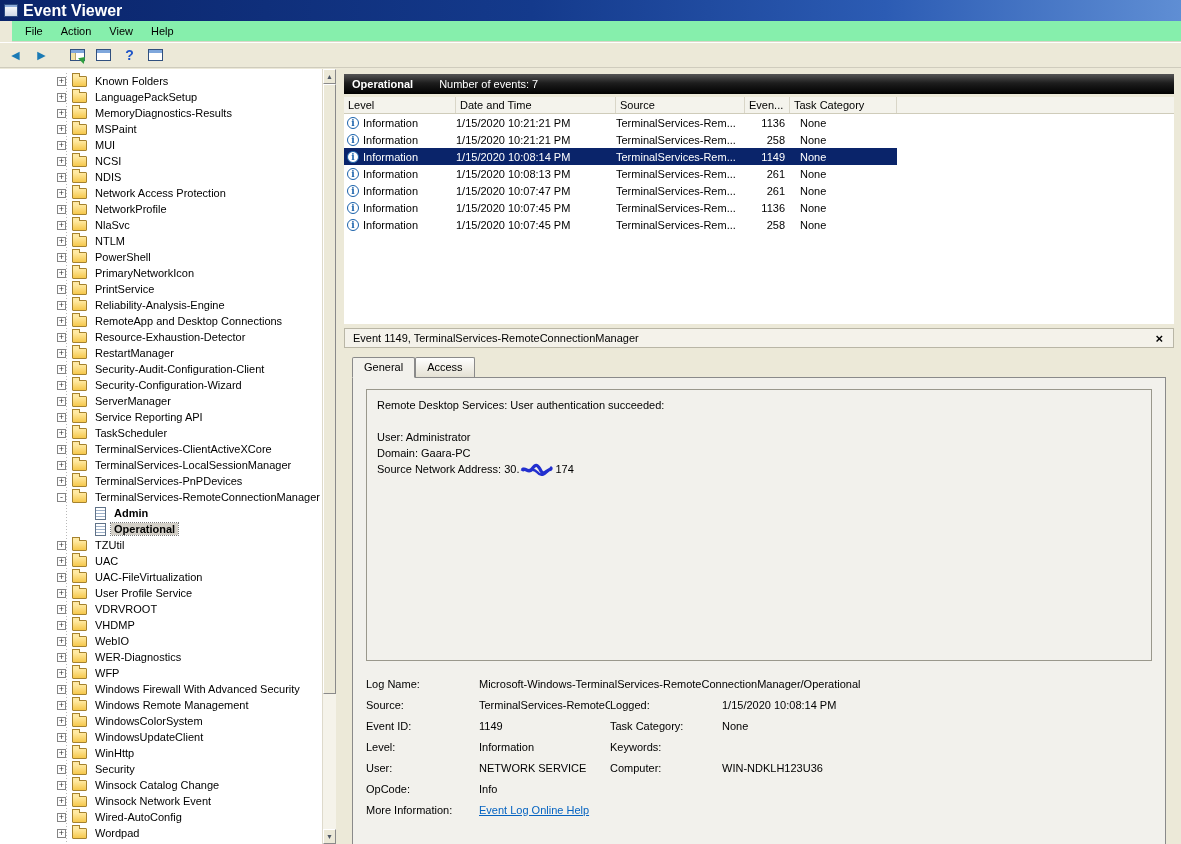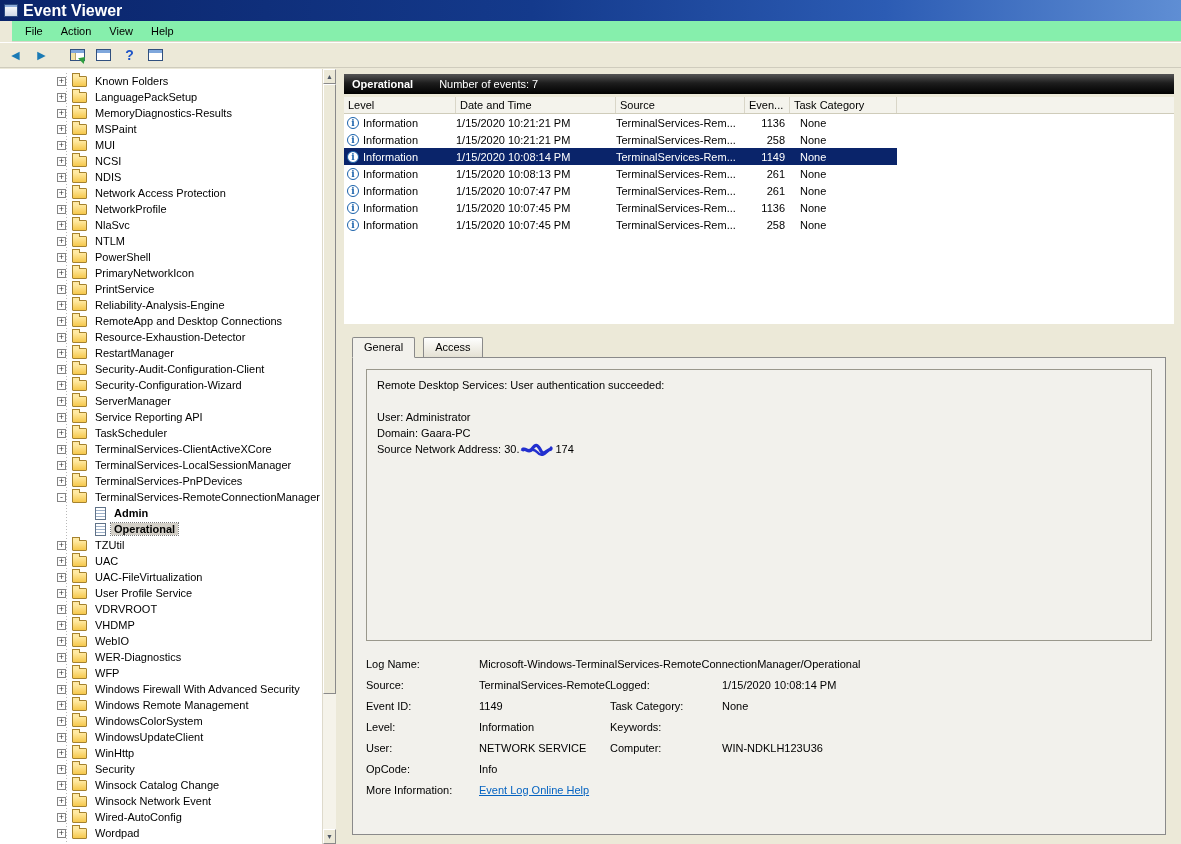--- a/index.html
+++ b/index.html
@@ -80,21 +80,21 @@
   .info-ico { width:12px; height:12px; min-width:12px; border-radius:50%; background:#fff;
     border:1px solid #1a62ab; color:#1a62ab; display:flex; align-items:center; justify-content:center; }
   .info-ico::after { content:"i"; font:bold 9px "DejaVu Serif",serif; }
   
   .detail-pane { position:absolute; left:344px; top:328px; width:830px; height:516px; }
   .d-head { height:20px; background:#f4f2ea; border:1px solid #b9b6a6; display:flex; align-items:center; padding:0 8px; }
   .d-head-title { flex:1; }
   .d-close { font-weight:bold; font-size:13px; line-height:1; padding:0 2px; }
   .d-tabs { margin:9px 0 0 8px; display:flex; position:relative; z-index:2; }
   .tab { padding:3px 11px 3px; border:1px solid #8a8a8a; border-bottom:none; border-radius:2px 2px 0 0;
-    background:linear-gradient(#fefefe,#e4e1d3); margin-right:8px; }
+    background:linear-gradient(#fefefe,#e4e1d3); margin-right:0; }
   .tab.active { background:#f2f1ec; border-bottom:1px solid #f2f1ec; margin-bottom:-1px; padding-bottom:4px; }
   .d-content { margin:0 8px; border:1px solid #8a8a8a; background:#f2f1ec; height:478px; padding-top:11px; }
   .desc-box { margin:0 13px; border:1px solid #9a988c; height:272px; padding:7px 10px; overflow:hidden; line-height:16px; }
   .desc-blank { height:16px; }
   .scribble { vertical-align:-3px; margin:0 1px; }
   .fields { margin:12px 13px 0; display:grid; grid-template-columns:113px 131px 112px 1fr; grid-auto-rows:21px; align-items:center; }
   .fields div { white-space:nowrap; overflow:hidden; }
   .f-span { grid-column:2 / 5; }
   .link { color:#0563c1; text-decoration:underline; }
 </style>
@@ -530,20 +530,24 @@
           </span>
           <span class="c-dt">1/15/2020 10:07:45 PM</span>
           <span class="c-src">TerminalServices-Rem...</span>
           <span class="c-eid">258</span>
           <span class="c-task">None</span>
         </div>
       </div>
   </div>
 
   <div class="detail-pane">
+    <div class="d-head">
+      <span class="d-head-title">Event 1149, TerminalServices-RemoteConnectionManager</span>
+      <span class="d-close">×</span>
+    </div>
     <div class="d-tabs">
       <div class="tab active">General</div>
       <div class="tab">Access</div>
     </div>
     <div class="d-content">
       <div class="desc-box">
         <div>Remote Desktop Services: User authentication succeeded:</div>
         <div class="desc-blank"></div>
         <div>User: Administrator</div>
         <div>Domain: Gaara-PC</div>

